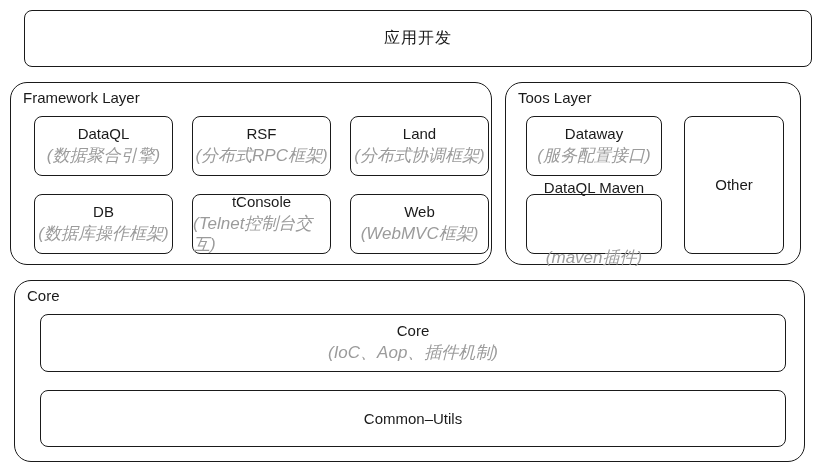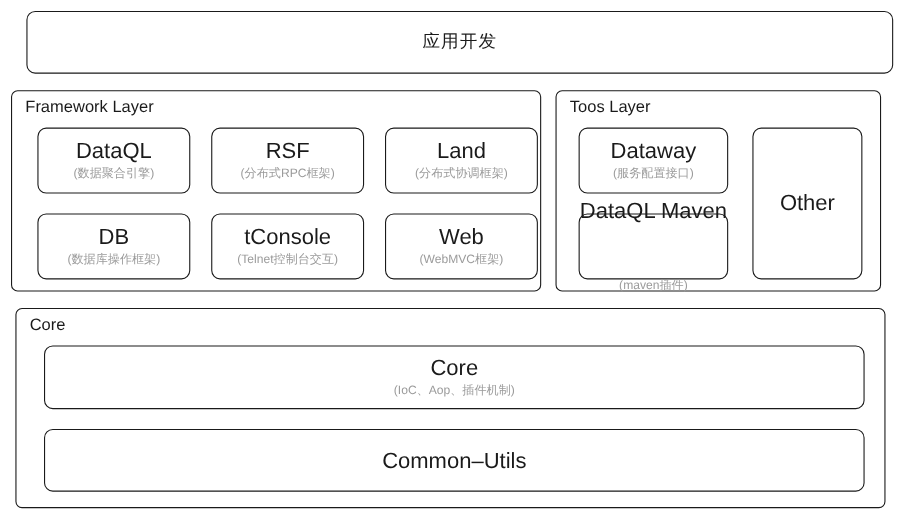--- a/index.html
+++ b/index.html
@@ -16,21 +16,21 @@
     color: var(--title-text, #1a1a1a);
     overflow: hidden;
   }
   .box {
     position: absolute;
     border: 1px solid var(--border, #1a1a1a);
     background: var(--background, #ffffff);
     box-sizing: border-box;
   }
   .outer {
-    border-radius: 6px;
+    border-radius: 17px;
   }
   .inner-box {
     border-radius: 8px;
     display: flex;
     flex-direction: column;
     align-items: center;
     justify-content: center;
   }
   .app-box {
     left: 24px; top: 10px; width: 788px; height: 57px;
@@ -66,28 +66,29 @@
   .fw-grid .inner-box { position: relative; }
 
   .dataway-box      { left: 20px;  top: 33px;  width: 136px; height: 60px; justify-content: center; }
   .dataql-maven-box { left: 20px;  top: 111px; width: 136px; height: 60px; gap: 48px; }
   .other-box        { left: 178px; top: 33px;  width: 100px; height: 138px; }
 
   .core-box         { left: 25px; top: 33px;  width: 746px; height: 58px; }
   .common-utils-box { left: 25px; top: 109px; width: 746px; height: 57px; align-items: center; }
 
   .box-title {
-    font-size: 20px;
+    font-size: 15px;
     line-height: 1.2;
   }
   .box-subtitle {
-    font-size: 11px;
+    font-size: 17px;
     line-height: 1.25;
     margin-top: 2px;
     color: var(--subtitle-text, #9b9b9b);
+    font-style: italic;
   }
 </style>
 </head>
 <body>
 
 <div class="canvas">
 
   <div class="box app-box">
     <span class="app-title">应用开发</span>
   </div>

